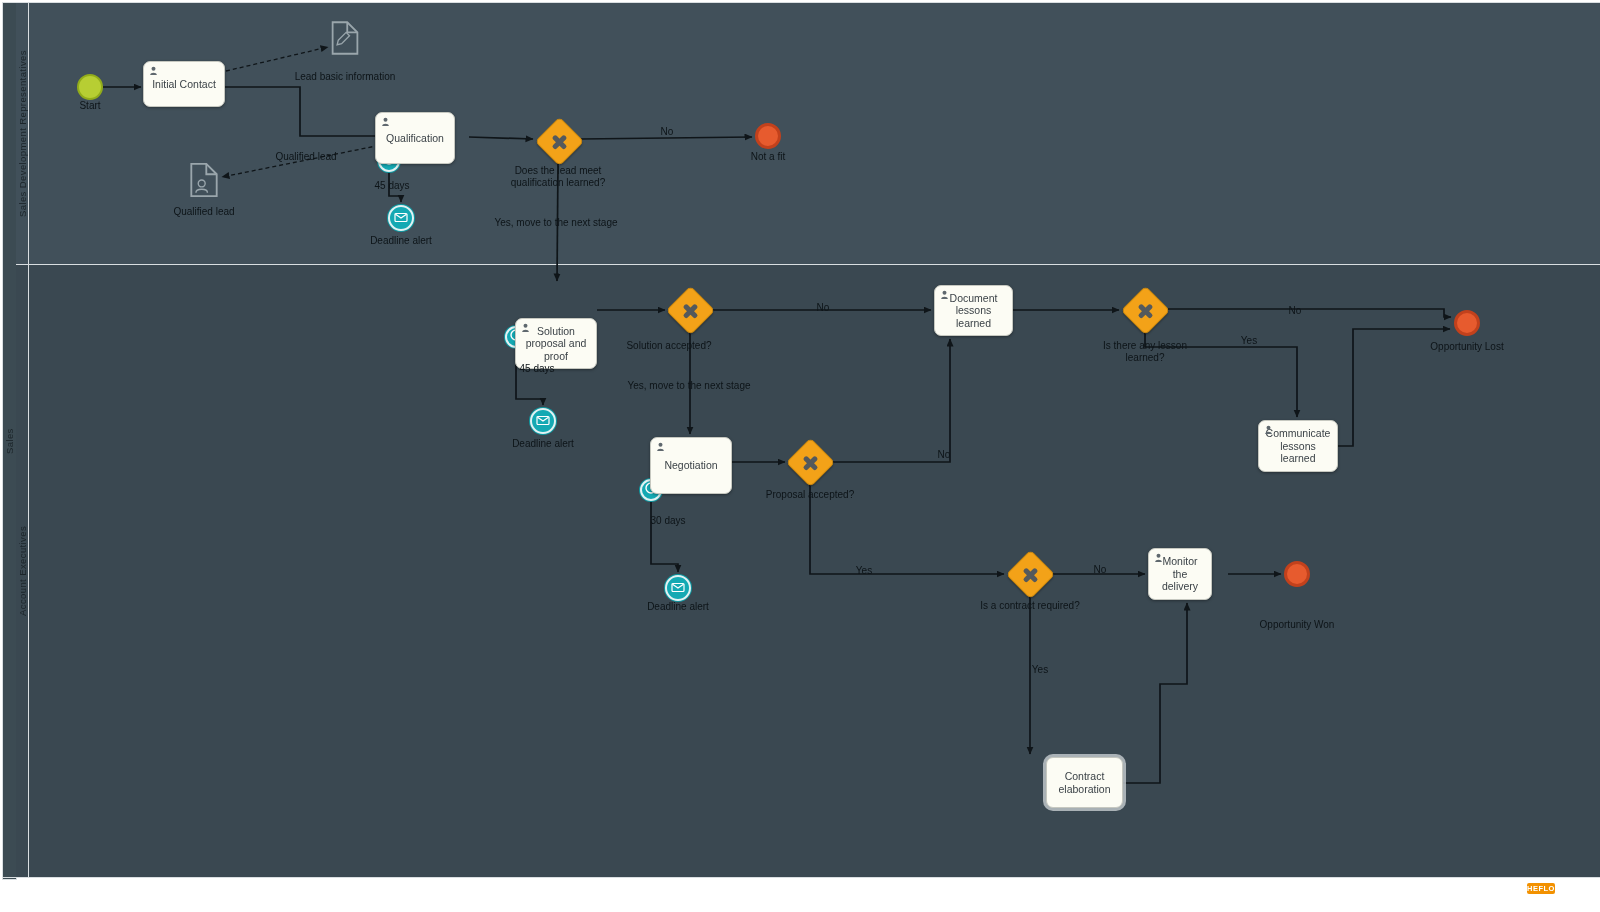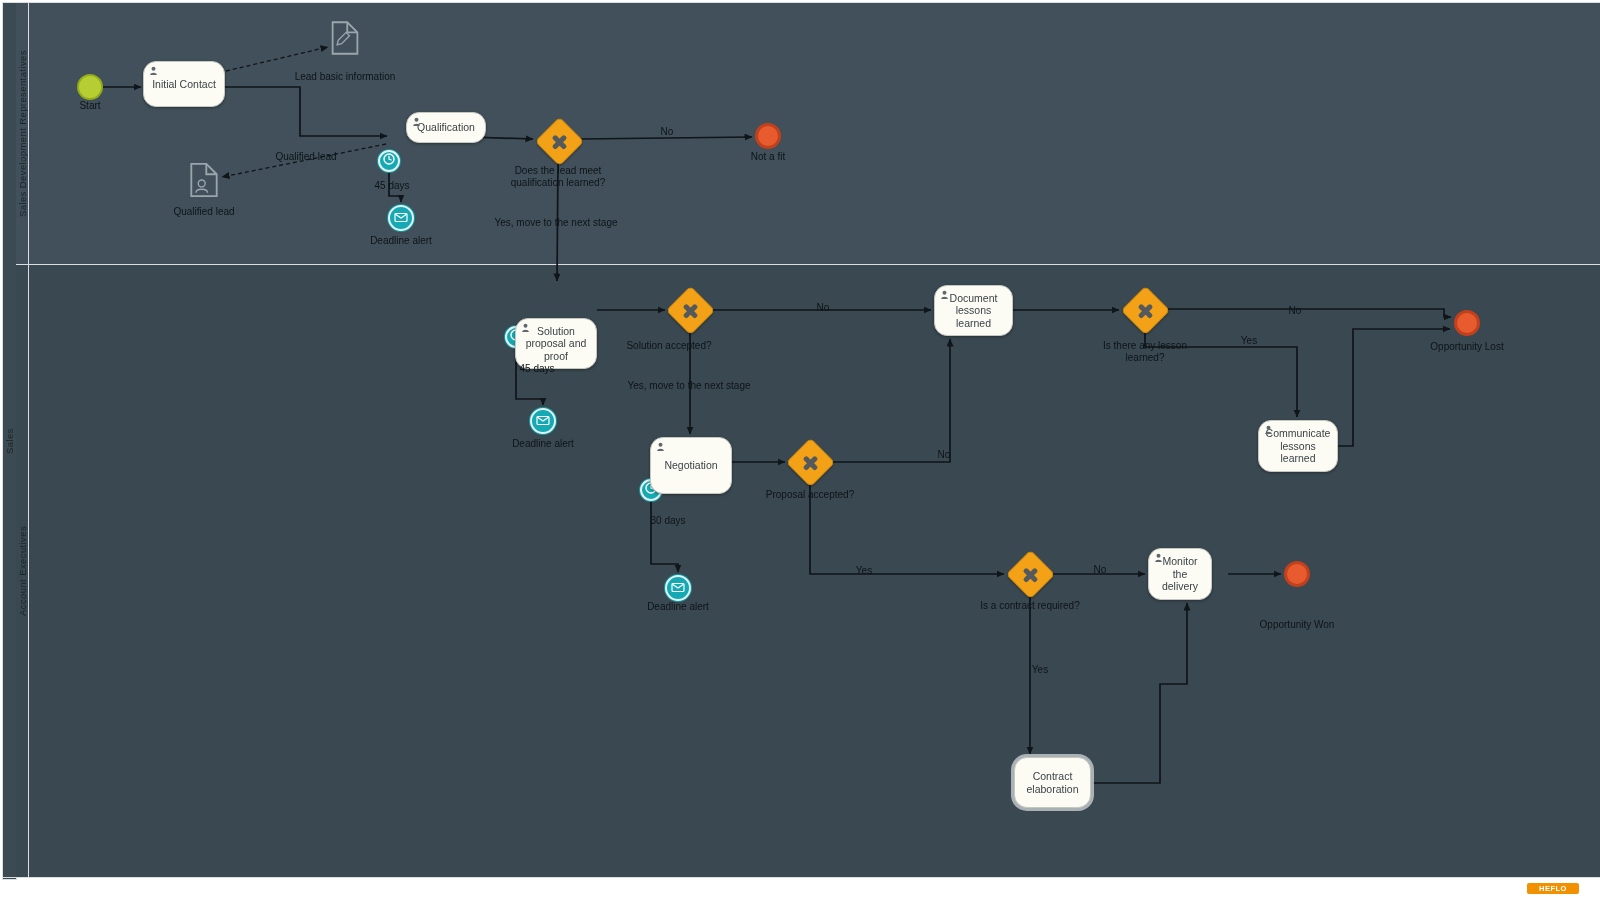--- a/index.html
+++ b/index.html
@@ -10,25 +10,25 @@
   .lane-strip{position:absolute;left:16px;width:12px;background:#3c4b53;border-right:1px solid #d9dee1;}
   .vlabel{writing-mode:vertical-rl;transform:rotate(180deg);font-size:9.5px;color:#1b2429;
           display:flex;align-items:center;justify-content:center;height:100%;width:100%;letter-spacing:.4px;white-space:nowrap;}
   .lane-area{position:absolute;left:29px;width:1571px;}
   .lane-divider{position:absolute;left:16px;top:264px;width:1584px;height:1px;background:#d9dee1;}
   .pool-topline{position:absolute;left:2px;top:2px;width:1598px;height:1px;background:#d9dee1;}
   .pool-bottomline{position:absolute;left:2px;top:877px;width:1598px;height:1px;background:#d9dee1;}
   
   svg.edges{position:absolute;left:0;top:0;pointer-events:none;z-index:3;}
   
-  .task{position:absolute;z-index:4;background:#fcfcf4;border:1px solid #c6c8c0;border-radius:13px;
+  .task{position:absolute;z-index:4;background:#fcfcf4;border:1px solid #c6c8c0;border-radius:7px;
         display:flex;align-items:center;justify-content:center;text-align:center;
         font-size:10.5px;line-height:1.2;color:#3b4247;padding:4px 5px;box-sizing:border-box;
         box-shadow:0 1px 3px rgba(0,0,0,.35);}
-  .task.selected{box-shadow:0 0 0 3px rgba(190,197,201,.85),0 1px 3px rgba(0,0,0,.35);}
+  .task.selected{box-shadow:0 0 0 3px rgba(190,197,201,.85),0 1px 3px rgba(0,0,0,.35);margin-left:32px;}
   .person-icon{position:absolute;top:3px;left:5px;width:9px;height:9px;}
   
   .gateway{position:absolute;z-index:4;width:33px;height:33px;transform:rotate(45deg);
            background:#f3a218;border:1px solid #cd890e;border-radius:5px;box-shadow:1px 1px 2px rgba(0,0,0,.3);}
   .x-icon{position:absolute;inset:0;display:block;}
   .x-icon::before,.x-icon::after{content:"";position:absolute;left:50%;top:50%;background:#54595c;border-radius:2px;}
   .x-icon::before{width:17px;height:5px;transform:translate(-50%,-50%);}
   .x-icon::after{width:5px;height:17px;transform:translate(-50%,-50%);}
   
   .event{position:absolute;z-index:4;border-radius:50%;box-sizing:border-box;}
@@ -37,21 +37,21 @@
   .event-timer{width:22px;height:22px;background:#14a9b3;border:2px solid #e2f2f3;
                box-shadow:0 0 0 1px #0f98a1;display:flex;align-items:center;justify-content:center;}
   .event-msg{width:26px;height:26px;background:#14a9b3;border:2px solid #e2f2f3;
              box-shadow:0 0 0 1px #0f98a1;display:flex;align-items:center;justify-content:center;}
   
   .data-object{position:absolute;z-index:4;}
   
   .edge-label{position:absolute;z-index:5;font-size:10px;color:#0d1418;text-align:center;line-height:1.18;}
   
   .badge{position:absolute;z-index:6;left:1527px;top:883px;background:#f29100;color:#ffffff;
-         font-size:7.5px;font-weight:bold;padding:1px 12px;border-radius:2px;letter-spacing:.5px;}
+         font-size:7.5px;font-weight:bold;padding:1px 0;border-radius:2px;letter-spacing:.5px;}
 </style>
 </head>
 <body>
 
 <div class="canvas">
 
   <div class="lane-area" style="top:2px;height:263px;background:#41505a;"></div>
   <div class="lane-area" style="top:265px;height:612px;background:#3a4851;"></div>
 
   <div class="pool-strip">
@@ -164,21 +164,21 @@
   <div class="edge-label" style="left:633px;top:601px;width:90px;">Deadline alert</div>
 
   <div class="task" style="left:143px;top:61px;width:82px;height:46px;">
     <span class="person-icon"><svg width="9" height="9" viewBox="0 0 10 10">
           <circle cx="5" cy="3" r="2.2" fill="#5f686e"></circle>
           <path d="M1.3,10 C1.3,6.7 8.7,6.7 8.7,10 Z" fill="#5f686e"></path>
         </svg></span>
     <span>Initial Contact</span>
   </div>
 
-  <div class="task" style="left:406px;top:112px;width:80px;height:31px;">
+  <div class="task" style="left:375px;top:112px;width:80px;height:52px;">
     <span class="person-icon"><svg width="9" height="9" viewBox="0 0 10 10">
           <circle cx="5" cy="3" r="2.2" fill="#5f686e"></circle>
           <path d="M1.3,10 C1.3,6.7 8.7,6.7 8.7,10 Z" fill="#5f686e"></path>
         </svg></span>
     <span>Qualification</span>
   </div>
 
   <div class="task" style="left:515px;top:284px;width:82px;height:51px;margin-top:34px;">
     <span class="person-icon"><svg width="9" height="9" viewBox="0 0 10 10">
           <circle cx="5" cy="3" r="2.2" fill="#5f686e"></circle>

